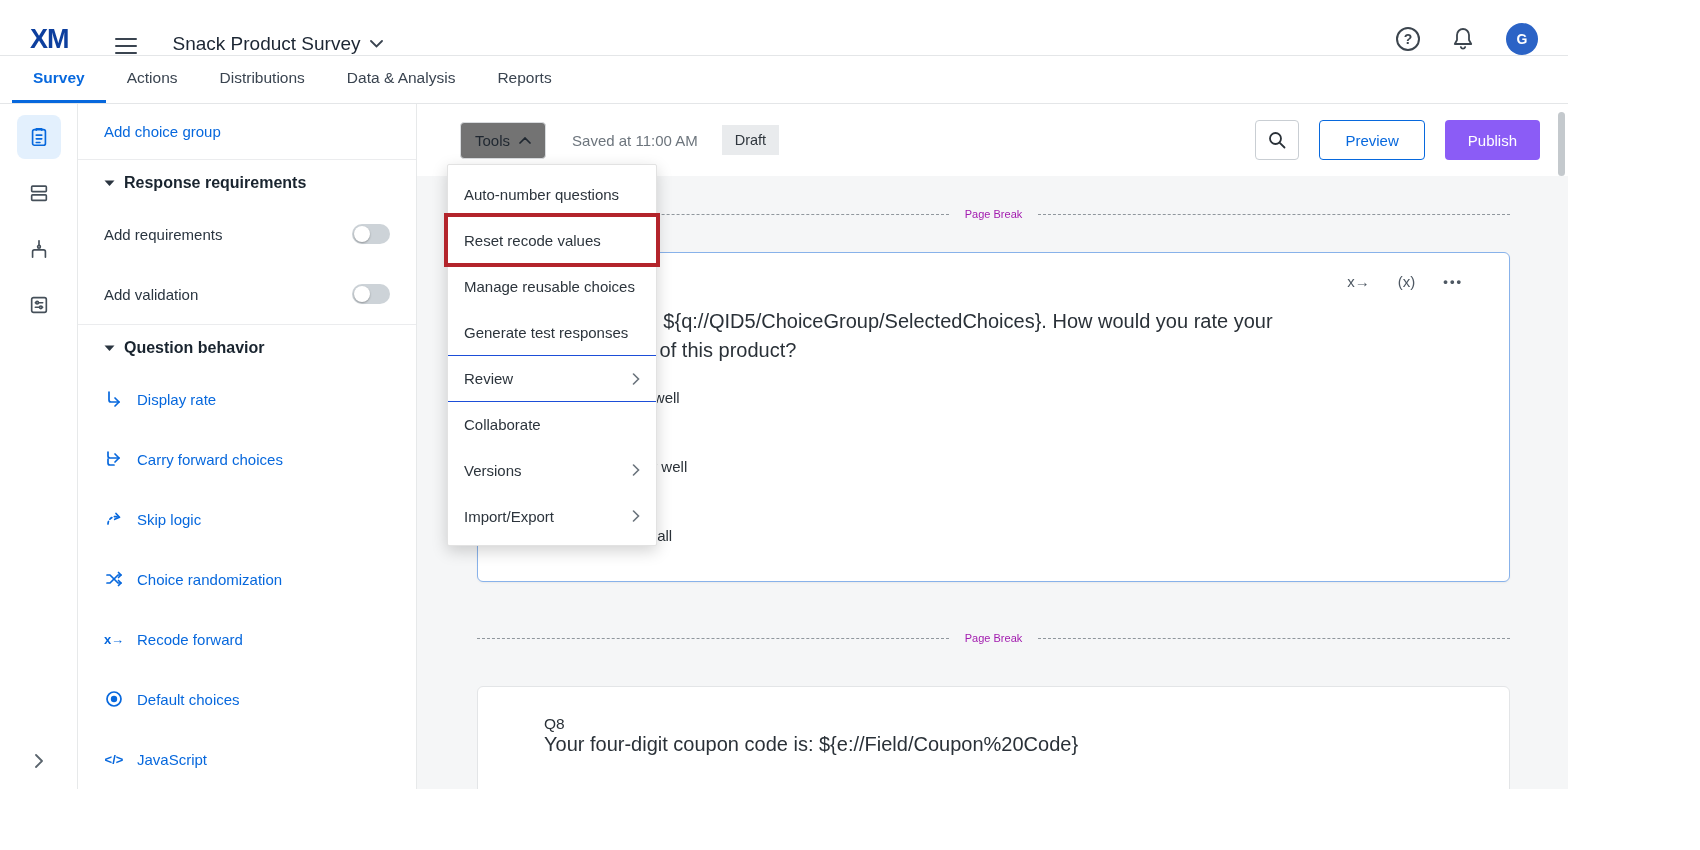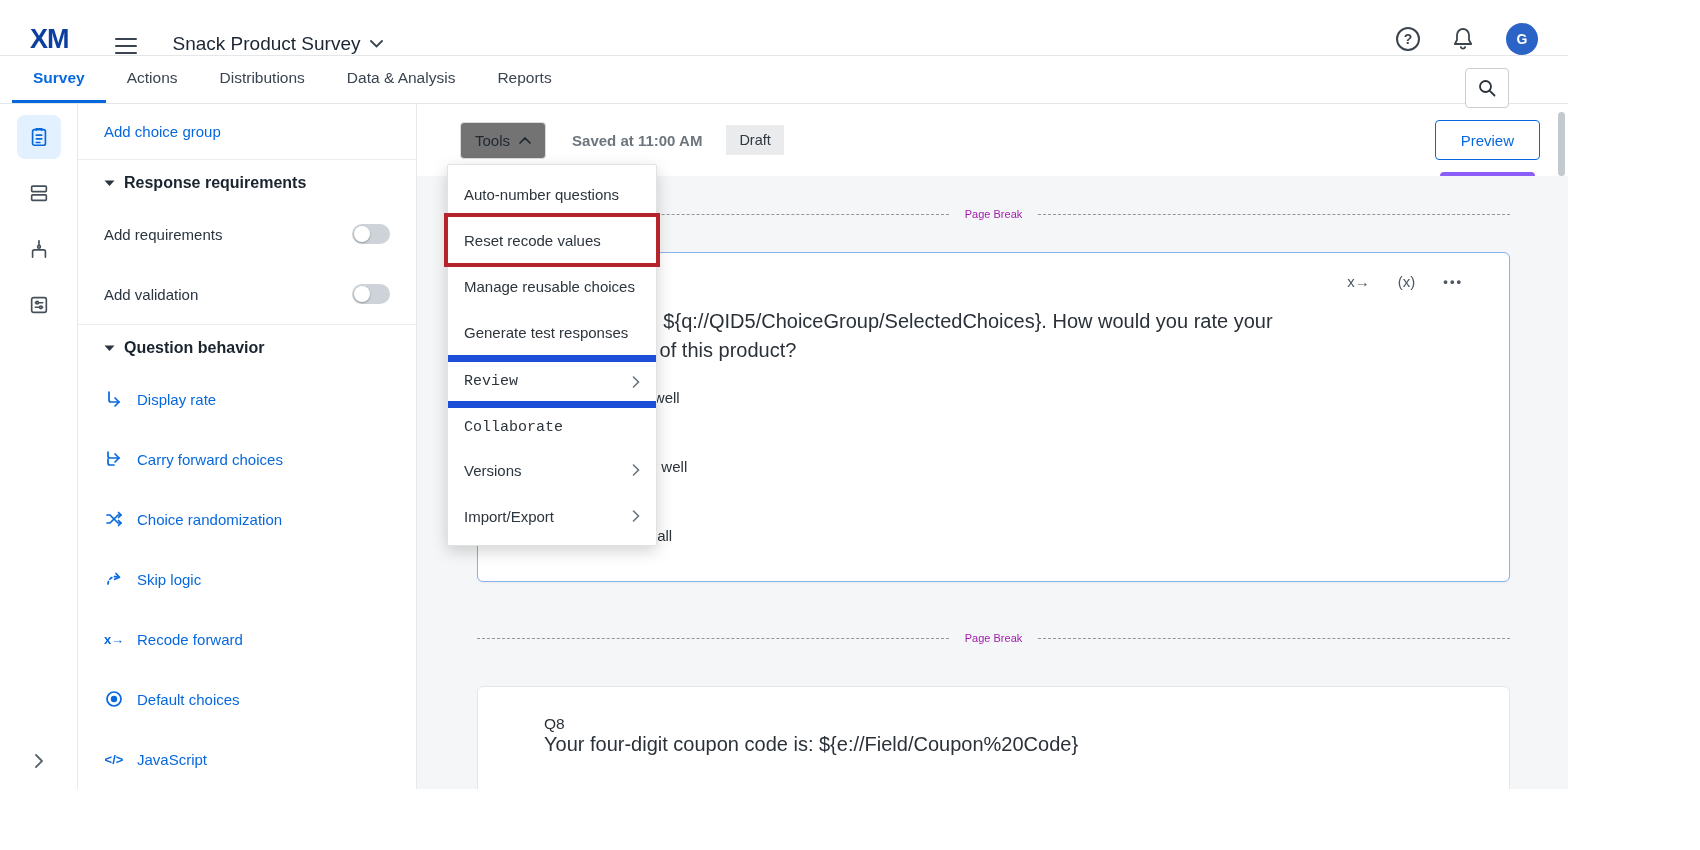--- a/index.html
+++ b/index.html
@@ -46,23 +46,23 @@
   .toggle { width: 38px; height: 20px; border-radius: 10px; background: #cdd3d8; position: relative; cursor: pointer; flex-shrink: 0; }
   .toggle .knob { position: absolute; left: 2px; top: 2px; width: 16px; height: 16px; border-radius: 50%; background: #fff; box-shadow: 0 1px 2px rgba(0,0,0,.3); }
   .qb-item { height: 60px; display: flex; align-items: center; gap: 13px; padding: 0 26px; color: #0768dd; font-size: 15px; cursor: pointer; }
   .qb-icon { width: 20px; display: flex; align-items: center; justify-content: center; flex-shrink: 0; }
   .icon-text { font-size: 13px; font-weight: bold; color: #0768dd; white-space: nowrap; }
 
   
   .main { flex: 1; display: flex; flex-direction: column; background: #fff; min-width: 0; }
   .toolbar { height: 72px; display: flex; align-items: center; padding-left: 43px; background: #fff; }
   .tools-btn { display: flex; align-items: center; gap: 9px; padding: 9px 14px; background: #737373; border: 1px solid #d9dcdf; border-radius: 4px; font-size: 15px; color: #1f2730; cursor: pointer; }
-  .saved-status { margin-left: 26px; color: #6d757d; font-size: 15px; font-weight: bold; }
+  .saved-status { margin-left: 26px; color: #6d757d; font-size: 15px; }
   .draft-badge { margin-left: 24px; background: #e9ebed; border-radius: 0; padding: 7px 13px; font-size: 14.5px; color: #30373e; }
-  .toolbar-right { margin-left: auto; margin-right: 28px; display: flex; align-items: center; gap: 12px; flex-direction: column; }
+  .toolbar-right { margin-left: auto; margin-right: 28px; display: flex; align-items: center; gap: 20px; }
   .search-btn { width: 44px; height: 40px; border: 1px solid #c9ced3; border-radius: 4px; background: #fff; display: flex; align-items: center; justify-content: center; cursor: pointer; color: #2a3138; }
   .preview-btn { height: 40px; padding: 0 25px; border: 1px solid #0768dd; border-radius: 4px; background: #fff; color: #0768dd; font-size: 15px; font-family: inherit; cursor: pointer; }
   .publish-btn { height: 40px; padding: 0 23px; border: none; border-radius: 4px; background: #8b5cf6; color: #fff; font-size: 15px; font-family: inherit; cursor: pointer; }
 
   
   .canvas { flex: 1; background: #f5f6f7; padding: 0 58px 0 60px; overflow: hidden; position: relative; }
   .page-break { display: flex; align-items: center; gap: 16px; color: #a21caf; font-size: 11px; }
   .page-break.first { margin-top: 32px; }
   .page-break.second { margin-top: 50px; }
   .pb-line { flex: 1; border-top: 1px dashed #90979d; height: 0; }
@@ -75,21 +75,21 @@
   .q-option { display: flex; align-items: center; gap: 14px; margin-bottom: 52px; font-size: 15px; color: #2a3138; }
   .radio { width: 17px; height: 17px; border: 1.5px solid #6f7984; border-radius: 50%; background: #fff; flex-shrink: 0; }
 
   .q8-card { margin-top: 42px; background: #fff; border: 1px solid #e3e5e7; border-radius: 6px; height: 220px; padding: 28px 0 0 66px; }
   .q8-label { font-size: 15.5px; color: #2a3138; }
   .q8-text { font-size: 20px; color: #2a3138; }
 
   
   .tools-menu { position: absolute; left: 447px; top: 164px; width: 210px; background: #fff; border: 1px solid #e2e2e2; border-radius: 2px; box-shadow: 0 5px 16px rgba(0,0,0,.18); padding: 6px 0; z-index: 40; }
   .menu-item { height: 46px; display: flex; align-items: center; justify-content: space-between; padding: 0 16px; font-size: 15px; color: #2c343c; cursor: pointer; background: #fff; }
-  .menu-item.sep { border-top: 7px solid #1d4ed8; font-family: Liberation Mono, monospace; }
+  .menu-item.sep { border-top: 1px solid #1d4ed8; }
   .menu-item.highlighted { outline: 4px solid #b3242b; position: relative; z-index: 2; }
   .menu-chevron { color: #6a737c; display: flex; align-items: center; }
 
   .scroll-thumb { position: absolute; right: 3px; top: 112px; width: 7px; height: 64px; border-radius: 4px; background: #c4c9cd; }
 
   svg { display: block; }
 </style>
 </head>
 <body>
 
@@ -220,36 +220,36 @@
               <path d="M3 2v4a2 2 0 0 0 2 2h9"></path>
               <path d="M10 4l4 4-4 4"></path>
               <path d="M3 9v4a2 2 0 0 0 2 2h4"></path>
             </svg>
         </span>
         <span>Carry forward choices</span>
       </div>
       <div class="qb-item">
         <span class="qb-icon">
           <svg width="18" height="18" viewBox="0 0 18 18" fill="none" stroke="#0768dd" stroke-width="1.7" stroke-linecap="round" stroke-linejoin="round">
+              <path d="M3 14a7.5 7.5 0 0 1 11-6.5" stroke-dasharray="2.6 2.6"></path>
+              <path d="M11 3.5l3.5 3.8-4.8 2"></path>
+            </svg>
+        </span>
+        <span>Skip logic</span>
+      </div>
+      <div class="qb-item">
+        <span class="qb-icon">
+          <svg width="18" height="18" viewBox="0 0 18 18" fill="none" stroke="#0768dd" stroke-width="1.7" stroke-linecap="round" stroke-linejoin="round">
               <path d="M2 5h3l8 8h3"></path>
               <path d="M2 13h3l8-8h3"></path>
               <path d="M13.5 2.5L16 5l-2.5 2.5"></path>
               <path d="M13.5 10.5L16 13l-2.5 2.5"></path>
             </svg>
         </span>
         <span>Choice randomization</span>
-      </div>
-      <div class="qb-item">
-        <span class="qb-icon">
-          <svg width="18" height="18" viewBox="0 0 18 18" fill="none" stroke="#0768dd" stroke-width="1.7" stroke-linecap="round" stroke-linejoin="round">
-              <path d="M3 14a7.5 7.5 0 0 1 11-6.5" stroke-dasharray="2.6 2.6"></path>
-              <path d="M11 3.5l3.5 3.8-4.8 2"></path>
-            </svg>
-        </span>
-        <span>Skip logic</span>
       </div>
       <div class="qb-item">
         <span class="qb-icon">
             <span class="icon-text">x→</span>
           </span>
         <span>Recode forward</span>
       </div>
       <div class="qb-item">
         <span class="qb-icon">
           <svg width="18" height="18" viewBox="0 0 18 18">

